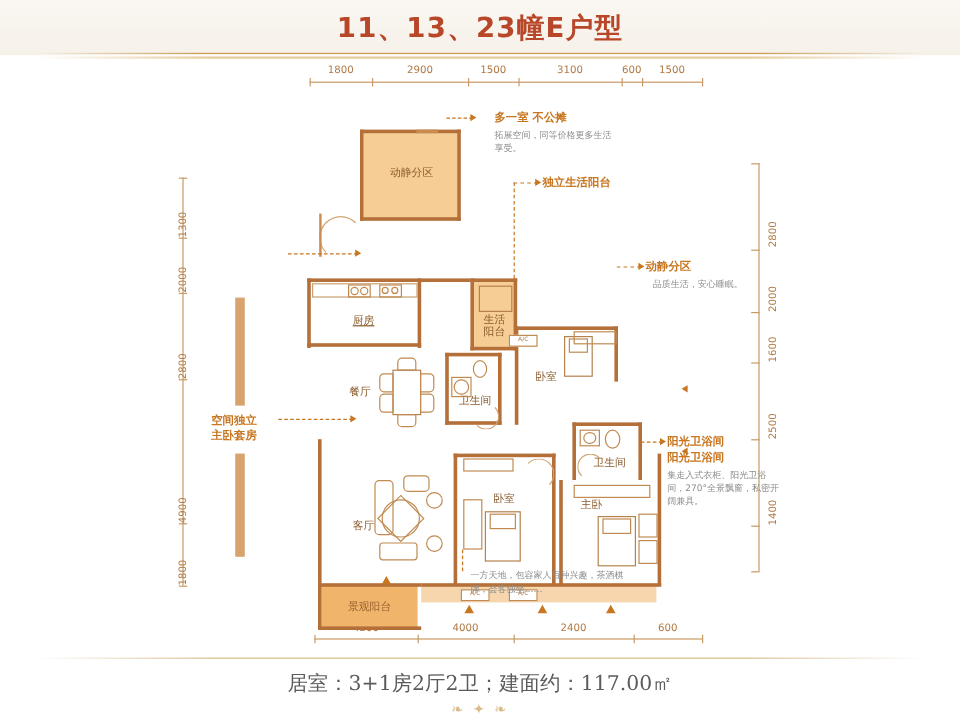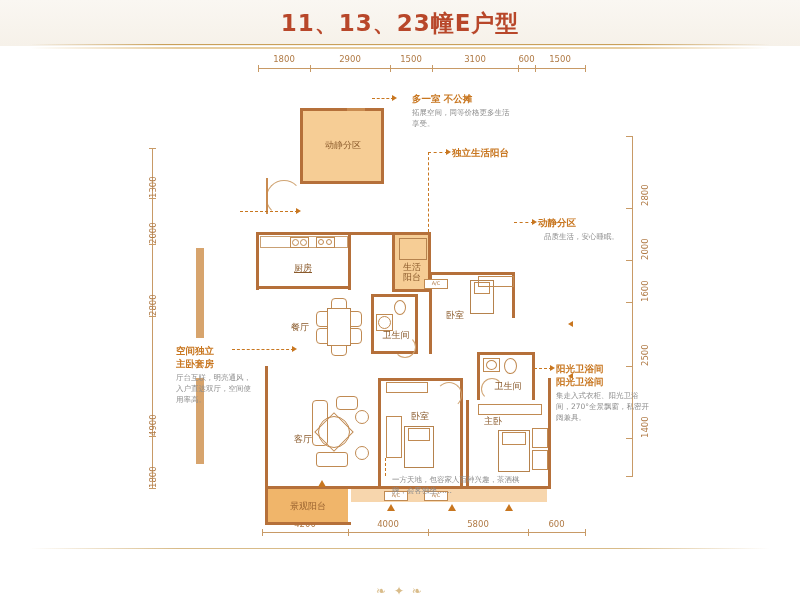--- a/index.html
+++ b/index.html
@@ -103,21 +103,21 @@
 
   <div>
     <div class="dimline dimh" style="left:262px;top:484px;width:323px;"></div>
     <div class="tick" style="left:262px;top:481px;"></div>
     <div class="tick" style="left:348px;top:481px;"></div>
     <div class="tick" style="left:428px;top:481px;"></div>
     <div class="tick" style="left:528px;top:481px;"></div>
     <div class="tick" style="left:585px;top:481px;"></div>
     <div class="dimtxt" style="left:262px;top:471px;width:86px;">4200</div>
     <div class="dimtxt" style="left:348px;top:471px;width:80px;">4000</div>
-    <div class="dimtxt" style="left:428px;top:471px;width:100px;">5800</div>
+    <div class="dimtxt" style="left:428px;top:471px;width:100px;">2400</div>
     <div class="dimtxt" style="left:528px;top:471px;width:57px;">600</div>
   </div>
 
   <div>
     <div class="dimline dimv" style="left:152px;top:100px;height:340px;"></div>
     <div class="tickh" style="left:149px;top:100px;"></div>
     <div class="tickh" style="left:149px;top:150px;"></div>
     <div class="tickh" style="left:149px;top:196px;"></div>
     <div class="tickh" style="left:149px;top:268px;"></div>
     <div class="tickh" style="left:149px;top:388px;"></div>
@@ -287,21 +287,20 @@
   <div class="arrow-u" style="left:387px;top:456px;"></div>
   <div class="arrow-u" style="left:448px;top:456px;"></div>
   <div class="arrow-u" style="left:505px;top:456px;"></div>
 
   <div class="dashline" style="left:240px;top:163px;width:58px;"></div>
   <div class="arrow-r" style="left:296px;top:160px;"></div>
 
   <div class="callout" style="left:176px;top:296px;">
     <div class="co-title">空间独立</div>
     <div class="co-title">主卧套房</div>
-    <div class="co-body" style="width:80px;">厅台互联，明亮通风，入户直达双厅，空间使用率高。</div>
   </div>
   <div class="dashline" style="left:232px;top:301px;width:62px;"></div>
   <div class="arrow-r" style="left:292px;top:298px;"></div>
 
   <div class="callout" style="left:412px;top:44px;width:112px;">
     <div class="co-title">多一室 不公摊</div>
     <div class="co-body" style="width:100px;">拓展空间，同等价格更多生活享受。</div>
   </div>
   <div class="dashline" style="left:372px;top:50px;width:22px;"></div>
   <div class="arrow-r" style="left:392px;top:47px;"></div>
@@ -333,14 +332,15 @@
 
   <div class="callout" style="left:388px;top:424px;width:150px;">
     <div class="co-body" style="width:142px;margin-left:4px;">一方天地，包容家人百种兴趣，茶酒棋牌，会客独坐……</div>
   </div>
   <div class="dashline-v" style="left:385px;top:410px;height:18px;"></div>
   <div class="arrow-u" style="left:318px;top:432px;"></div>
 </div>
 
 <div id="footer">
   <div id="fr1"></div>
+  <div id="subtitle">居室：3+1房2厅2卫；建面约：117.00㎡</div>
   <div id="flourish">❧ ✦ ❧</div>
 </div>
 
 </body></html>

